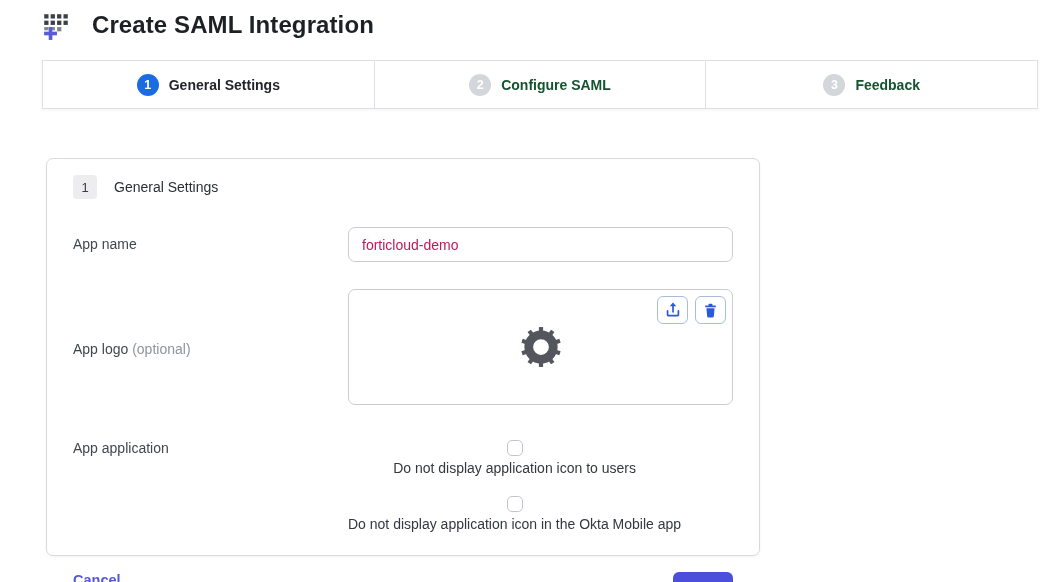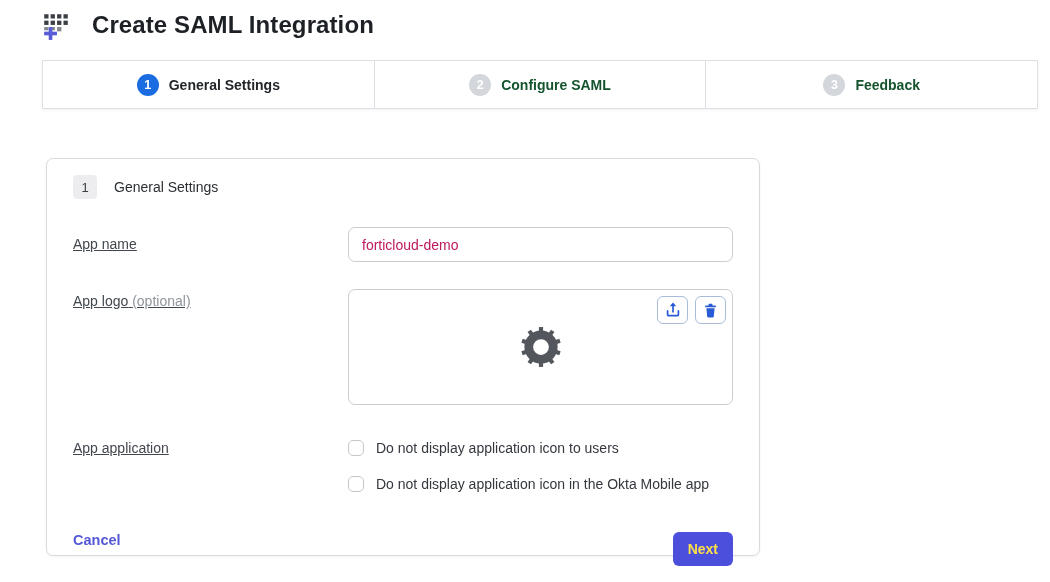--- a/index.html
+++ b/index.html
@@ -60,26 +60,26 @@
   .card-header { display: flex; align-items: center; gap: 17px; margin-bottom: 28px; }
   .section-badge {
     width: 24px; height: 24px; background: #ededef; border-radius: 4px;
     display: flex; align-items: center; justify-content: center;
     font-size: 13px; color: #3a3e44;
   }
   .section-title { font-size: 14px; color: #2b2f34; }
 
   .field-row { display: flex; align-items: flex-start; }
   .field-label {
-    flex: 0 0 275px; font-size: 14px; color: #42474e; padding-top: 9px; text-decoration: underline;
+    flex: 0 0 275px; font-size: 14px; color: #42474e; padding-top: 9px;
   }
   .label-suffix { color: #8f959c; }
 
   .row-app-name { margin-bottom: 27px; }
-  .row-app-logo { margin-bottom: 35px; }
+  .row-app-logo { margin-bottom: 35px; align-items: center; }
   .row-app-logo .field-label { padding-top: 4px; }
   .row-visibility .field-label { padding-top: 0; }
 
   .text-input {
     width: 389px; height: 35px;
     border: 1px solid #c9cdd2; border-radius: 7px;
     padding: 0 13px; font-size: 14px; color: #be185d;
     font-family: "Liberation Sans", sans-serif;
     background: #ffffff; outline: none;
   }
@@ -97,22 +97,22 @@
     padding: 0; cursor: pointer;
   }
   .logo-gear {
     position: absolute; left: 50%; top: 50%;
     transform: translate(-50%, -50%);
     display: flex;
   }
 
   .vis-options { display: flex; flex-direction: column; }
   .vis-option {
-    display: flex; align-items: center; gap: 12px;
-    margin-bottom: 20px; cursor: pointer;
+    display: flex; align-items: center; gap: 4px;
+    margin-bottom: 20px; cursor: pointer; flex-direction: column;
   }
   .checkbox {
     appearance: none; -webkit-appearance: none;
     width: 16px; height: 16px; margin: 0;
     border: 1px solid #c3c7cc; border-radius: 5px;
     background: #ffffff; cursor: pointer; flex: 0 0 auto;
   }
   .vis-label { font-size: 14px; color: #34383e; }
 
   .card-footer {

